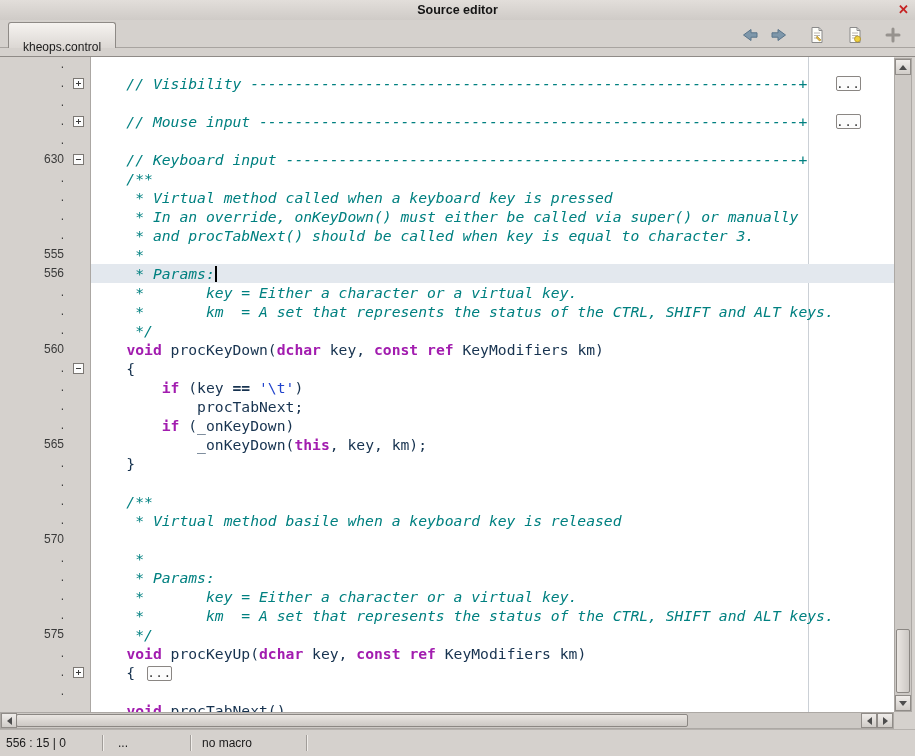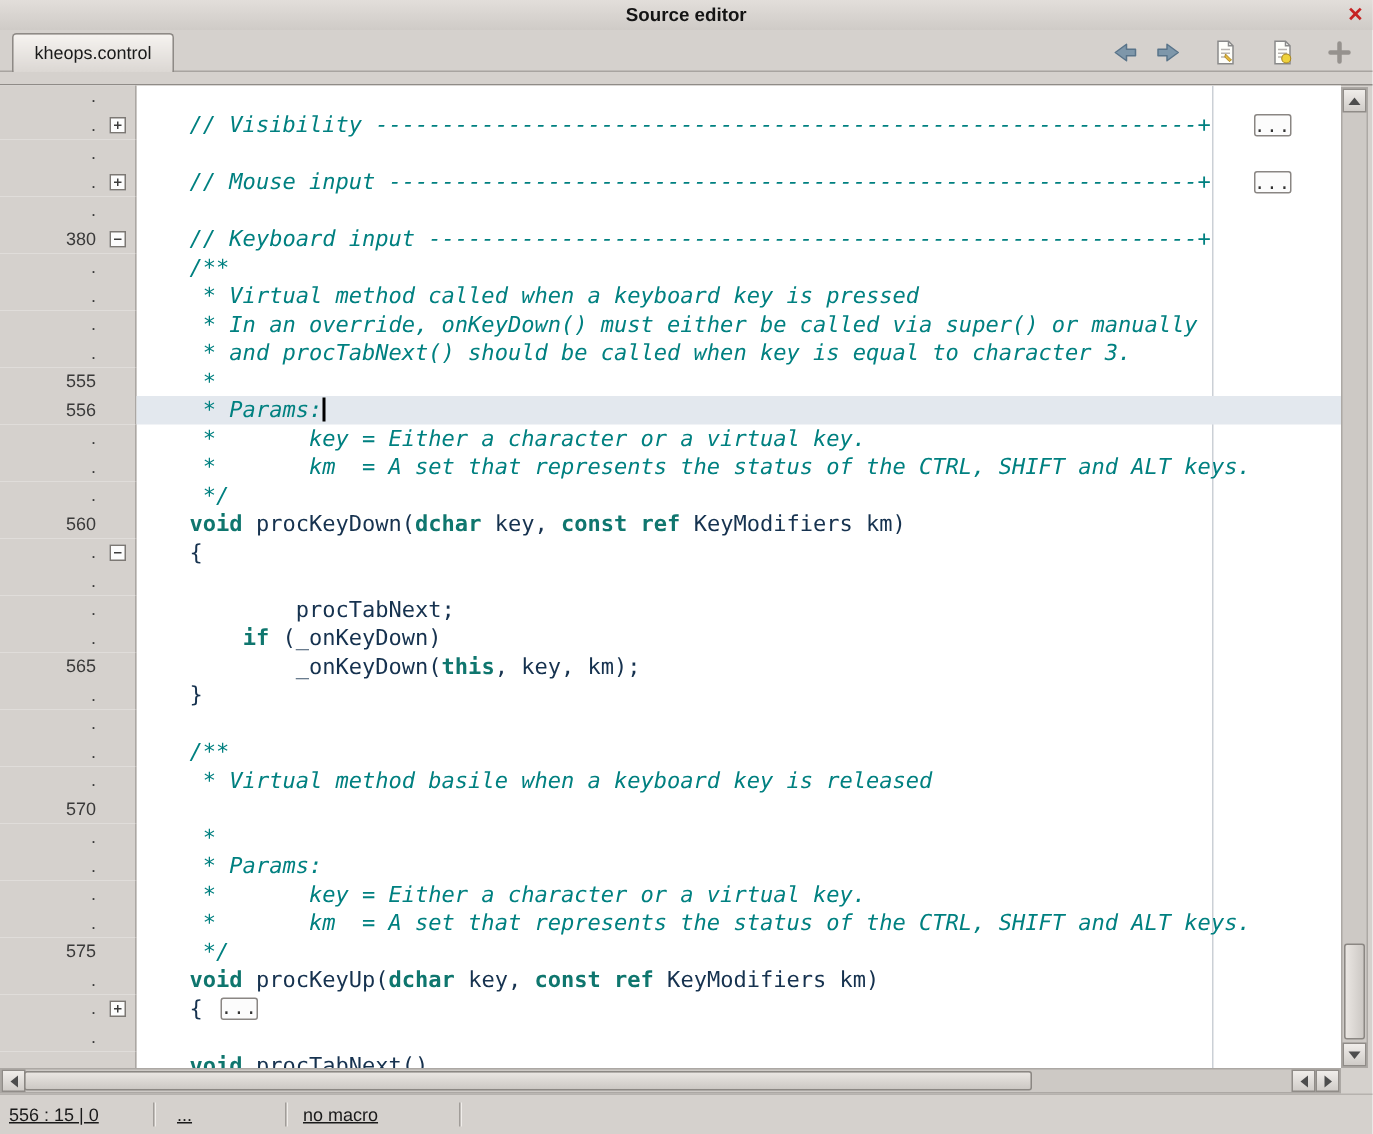--- a/index.html
+++ b/index.html
@@ -5,42 +5,42 @@
   html,body{margin:0;padding:0;}
   body{width:915px;height:756px;background:#D5D1CD;font-family:"Liberation Sans",sans-serif;overflow:hidden;position:relative;}
 
   
   .titlebar{position:absolute;left:0;top:0;width:100%;height:20px;background:linear-gradient(#E2DEDA,#CFCBC7);}
   .title{position:absolute;left:0;right:0;top:3px;text-align:center;font-size:12.5px;font-weight:bold;color:#141414;}
   .close{position:absolute;right:6px;top:2px;font-size:13px;font-weight:bold;color:#C62222;cursor:default;}
 
   
   .tabbar{position:absolute;top:20px;left:0;width:100%;height:28px;border-bottom:1px solid #A8A4A0;box-sizing:border-box;}
-  .tab{position:absolute;left:8px;top:2px;height:26px;padding:0 14px;background:linear-gradient(#F6F3F0,#DBD7D3);
+  .tab{position:absolute;left:8px;top:2px;height:26px;padding:12px 14px;background:linear-gradient(#F6F3F0,#DBD7D3);
        border:1px solid #8E8A86;border-bottom:none;border-radius:3px 3px 0 0;font-size:12px;line-height:25px;color:#1A1A1A;box-sizing:border-box;}
   .toolbar{position:absolute;right:10px;top:4px;display:flex;align-items:center;}
   .tbtn{width:24px;height:22px;display:flex;align-items:center;justify-content:center;background:transparent;border:none;padding:0;}
   .tbtn+.tbtn{margin-left:6px;}
   .tbtn.ml{margin-left:14px;}
 
   
   .editor{position:absolute;top:56px;left:0;width:915px;height:673px;border-top:1px solid #8F8B87;box-sizing:border-box;}
   .code{position:absolute;left:0;top:0;width:894px;height:655px;background:#FFFFFF;overflow:hidden;}
   .marginline{position:absolute;left:808px;top:0;bottom:0;width:1px;background:#CBD0D6;}
   .rows{position:absolute;left:0;top:-2px;right:0;}
   .row{display:flex;height:19px;position:relative;}
   .gut{width:68px;box-sizing:border-box;padding-right:4px;text-align:right;font-size:12px;line-height:19px;color:#3A3A3A;background:#D5D1CD;flex:none;}
   .fcol{width:23px;box-sizing:border-box;background:#D5D1CD;border-right:1px solid #ABA7A3;position:relative;flex:none;}
   .fbox{position:absolute;left:5px;top:4px;width:11px;height:11px;box-sizing:border-box;background:#FCFCFC;border:1px solid #7C7874;}
   .fbox::before{content:"";position:absolute;left:2px;right:2px;top:4px;height:1px;background:#3C3C3C;}
   .fbox.plus::after{content:"";position:absolute;top:2px;bottom:2px;left:4px;width:1px;background:#3C3C3C;}
   .txt{flex:1;white-space:pre;font-family:"DejaVu Sans Mono",monospace;font-size:14.7px;line-height:19px;color:#16324F;position:relative;}
   .row.cur .txt{background:#E3E8EE;}
   .tk-c{color:#008080;font-style:italic;}
-  .tk-k{color:#0f766e;font-weight:bold;}
+  .tk-k{color:#a21caf;font-weight:bold;}
   .tk-s{color:#2244CC;}
   .tk-o{font-weight:bold;}
   .caret{display:inline-block;width:0;border-left:2px solid #000;height:16px;vertical-align:-3px;}
   .ebox{display:inline-flex;align-items:center;justify-content:center;width:25px;height:15px;box-sizing:border-box;
         border:1px solid #8A8683;border-radius:2px;background:#FCFCFC;color:#333;
         font-family:"DejaVu Sans Mono",monospace;font-size:12px;font-style:normal;letter-spacing:1px;}
   .ebox.inline{margin-left:12px;vertical-align:1px;}
   .ebox.right{position:absolute;left:836px;top:2px;}
 
   
@@ -54,21 +54,21 @@
   .vthumb{position:absolute;left:1px;width:14px;top:570px;height:64px;background:linear-gradient(90deg,#EAE6E2,#CCC8C4);border:1px solid #8B8783;border-radius:2px;box-sizing:border-box;}
   .hthumb{position:absolute;left:15px;top:1px;height:13px;width:672px;background:linear-gradient(#EAE6E2,#CCC8C4);border:1px solid #8B8783;border-radius:2px;box-sizing:border-box;}
   .tri{display:block;width:0;height:0;}
   .tup{border-left:4px solid transparent;border-right:4px solid transparent;border-bottom:5px solid #4D4D4D;}
   .tdown{border-left:4px solid transparent;border-right:4px solid transparent;border-top:5px solid #4D4D4D;}
   .tleft{border-top:4px solid transparent;border-bottom:4px solid transparent;border-right:5px solid #4D4D4D;}
   .tright{border-top:4px solid transparent;border-bottom:4px solid transparent;border-left:5px solid #4D4D4D;}
 
   
   .statusbar{position:absolute;left:0;top:729px;width:100%;height:27px;border-top:1px solid #B6B2AE;box-sizing:border-box;font-size:12px;color:#1A1A1A;}
-  .sbt{position:absolute;top:6px;white-space:nowrap;text-decoration:underline;}
+  .sbt{position:absolute;top:6px;white-space:nowrap;}
   .sb1{left:6px;}.sb2{left:118px;}.sb3{left:202px;}.sb4{left:318px;}
   .sep{position:absolute;top:5px;width:1px;height:16px;background:#A19D99;box-shadow:1px 0 0 #F0EDEA;}
   .s1{left:102px;}.s2{left:190px;}.s3{left:306px;}
 </style>
 </head>
 <body>
 
 <div class="titlebar">
   <span class="title">Source editor</span>
   <span class="close">✕</span>
@@ -142,21 +142,21 @@
           </div>
           <div class="txt"><span class="tk-c">    // Mouse input -------------------------------------------------------------+</span></div>
           <span class="ebox right">...</span>
         </div>
         <div class="row">
           <div class="gut">.</div>
           <div class="fcol"></div>
           <div class="txt"></div>
         </div>
         <div class="row">
-          <div class="gut">380</div>
+          <div class="gut">630</div>
           <div class="fcol">
             <span class="fbox minus"></span>
           </div>
           <div class="txt"><span class="tk-c">    // Keyboard input ----------------------------------------------------------+</span></div>
         </div>
         <div class="row">
           <div class="gut">.</div>
           <div class="fcol"></div>
           <div class="txt"><span class="tk-c">    /**</span></div>
         </div>
@@ -208,20 +208,21 @@
         <div class="row">
           <div class="gut">.</div>
           <div class="fcol">
             <span class="fbox minus"></span>
           </div>
           <div class="txt"><span class="tk-t">    {</span></div>
         </div>
         <div class="row">
           <div class="gut">.</div>
           <div class="fcol"></div>
+          <div class="txt"><span class="tk-t">        </span><span class="tk-k">if</span><span class="tk-t"> (key </span><span class="tk-o">==</span><span class="tk-t"> </span><span class="tk-s">'\t'</span><span class="tk-t">)</span></div>
         </div>
         <div class="row">
           <div class="gut">.</div>
           <div class="fcol"></div>
           <div class="txt"><span class="tk-t">            procTabNext;</span></div>
         </div>
         <div class="row">
           <div class="gut">.</div>
           <div class="fcol"></div>
           <div class="txt"><span class="tk-t">        </span><span class="tk-k">if</span><span class="tk-t"> (_onKeyDown)</span></div>

